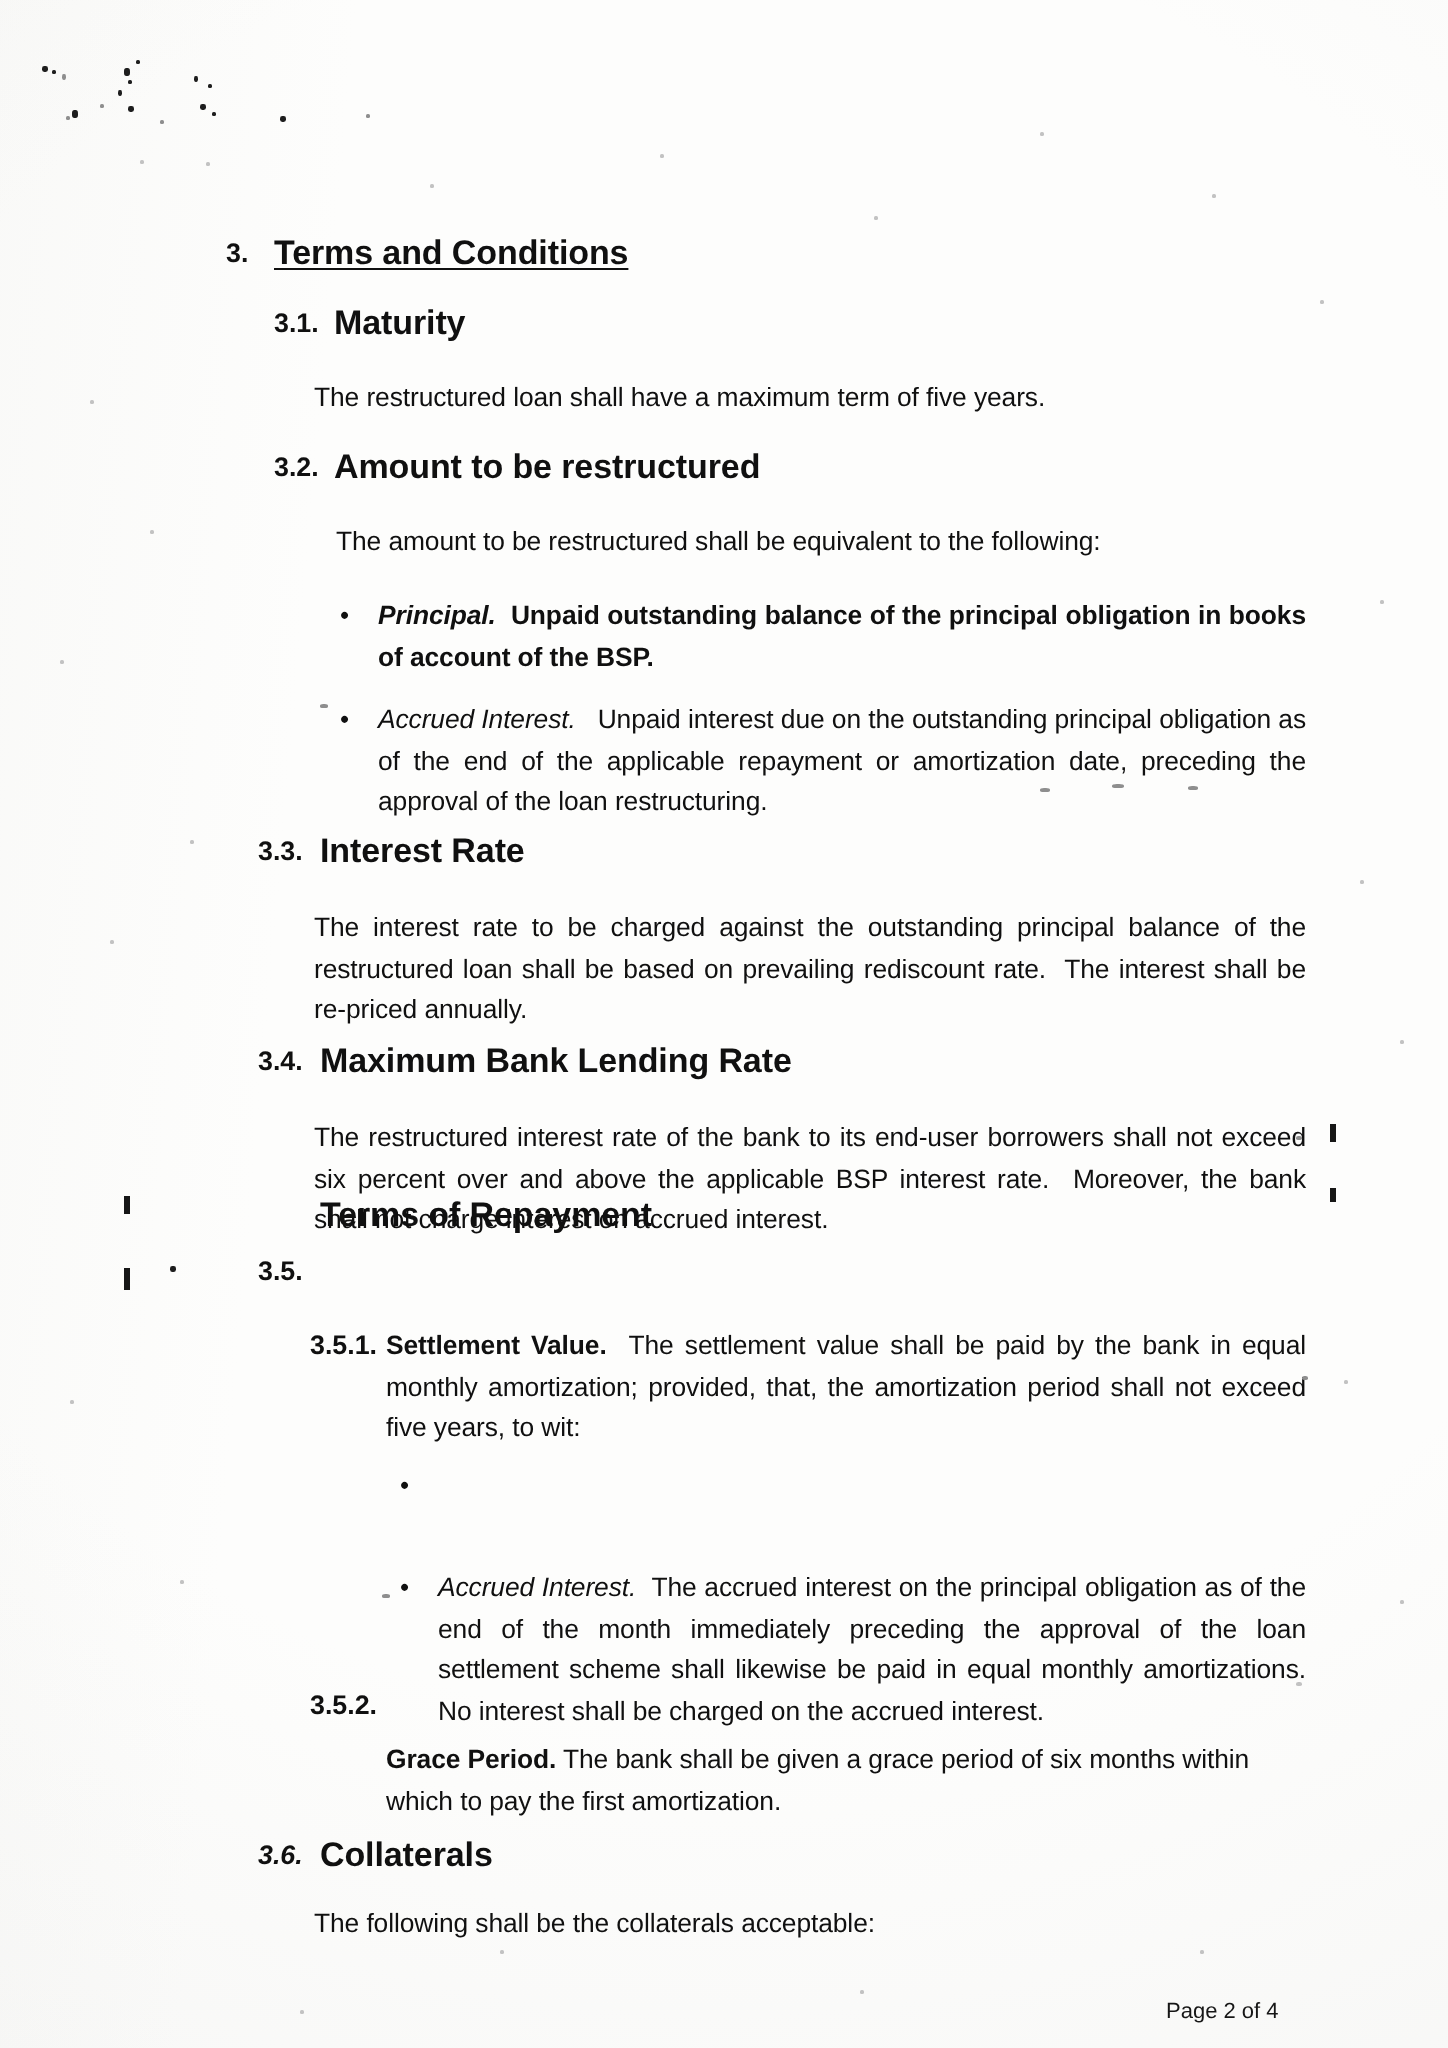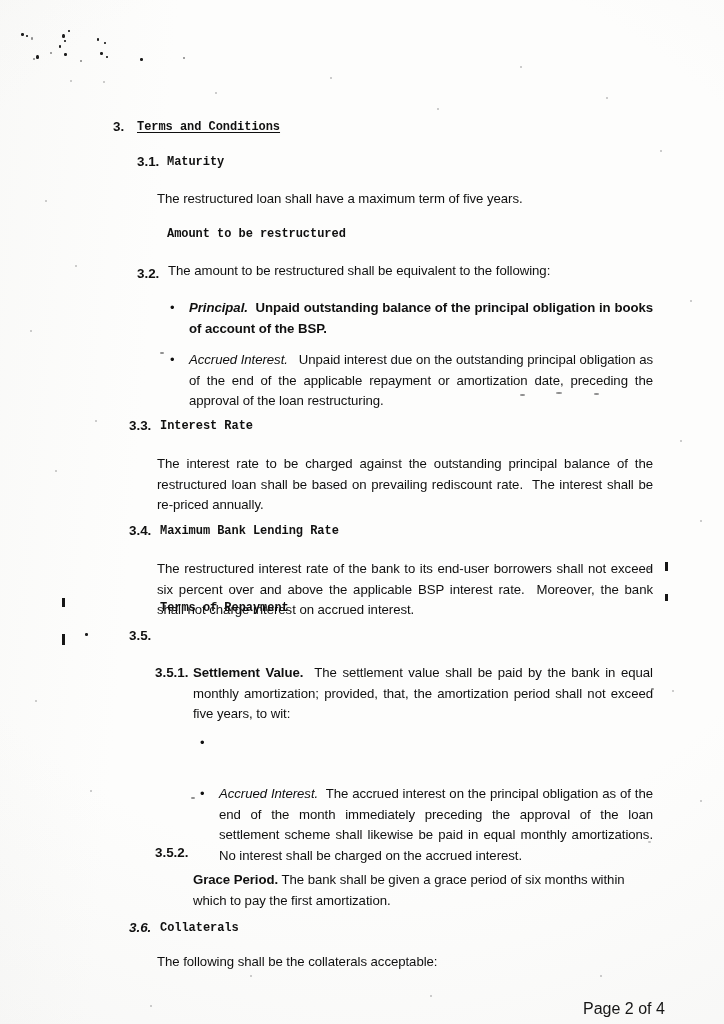--- a/index.html
+++ b/index.html
@@ -33,22 +33,21 @@
   
   .blk {
     position: absolute;
     line-height: 20.5px;
     font-size: 13.2px;
     letter-spacing: -0.05px;
     white-space: pre-wrap;
   }
   .heading {
     font-weight: bold;
-    font-size: 12px;
-    font-family: Liberation Mono, monospace;
+    font-size: 17px;
   }
   .numlabel {
     position: absolute;
     font-weight: bold;
     font-size: 13.4px;
     line-height: 20.5px;
   }
   .underline {
     text-decoration: underline;
     text-underline-offset: 2px;
@@ -62,21 +61,21 @@
   .bld { font-weight: bold; }
 
   .bullet {
     position: absolute;
     font-size: 13px;
     line-height: 20.5px;
   }
 
   .footer {
     position: absolute;
-    font-size: 16px;
+    font-size: 11px;
     color: #161616;
   }
 
   
   .speck {
     position: absolute;
     background: #1d1d1d;
     border-radius: 40%;
     pointer-events: none;
   }
@@ -97,21 +96,21 @@
 
   <div class="doc">
 
     <div class="numlabel" style="left:113px; top:117px;">3.</div>
     <div class="blk heading underline" style="left:137px; top:117px;">Terms and Conditions</div>
 
     <div class="numlabel" style="left:137px; top:152px;">3.1.</div>
     <div class="blk heading" style="left:167px; top:152px;">Maturity</div>
     <div class="blk body nojust" style="left:157px; top:189px; width:500px;">The restructured loan shall have a maximum term of five years.</div>
 
-    <div class="numlabel" style="left:137px; top:224px;margin-top:40px;">3.2.</div>
+    <div class="numlabel" style="left:137px; top:224px;">3.2.</div>
     <div class="blk body nojust" style="left:168px; top:261px; width:490px;">The amount to be restructured shall be equivalent to the following:</div>
     <div class="blk heading" style="left:167px; top:224px;">Amount to be restructured</div>
 
     <div class="bullet" style="left:170px; top:298px;">•</div>
     <div class="blk body" style="left:189px; top:298px; width:464px;font-weight:bold;"><span class="ital">Principal.</span>  <span>Unpaid outstanding balance of the principal obligation in books of account of the BSP.</span></div>
 
     <div class="bullet" style="left:170px; top:350px;">•</div>
     <div class="blk body" style="left:189px; top:350px; width:464px;"><span class="ital">Accrued Interest.</span>   <span>Unpaid interest due on the outstanding principal obligation as of the end of the applicable repayment or amortization date, preceding the approval of the loan restructuring.</span></div>
 
     <div class="numlabel" style="left:129px; top:416px;">3.3.</div>

